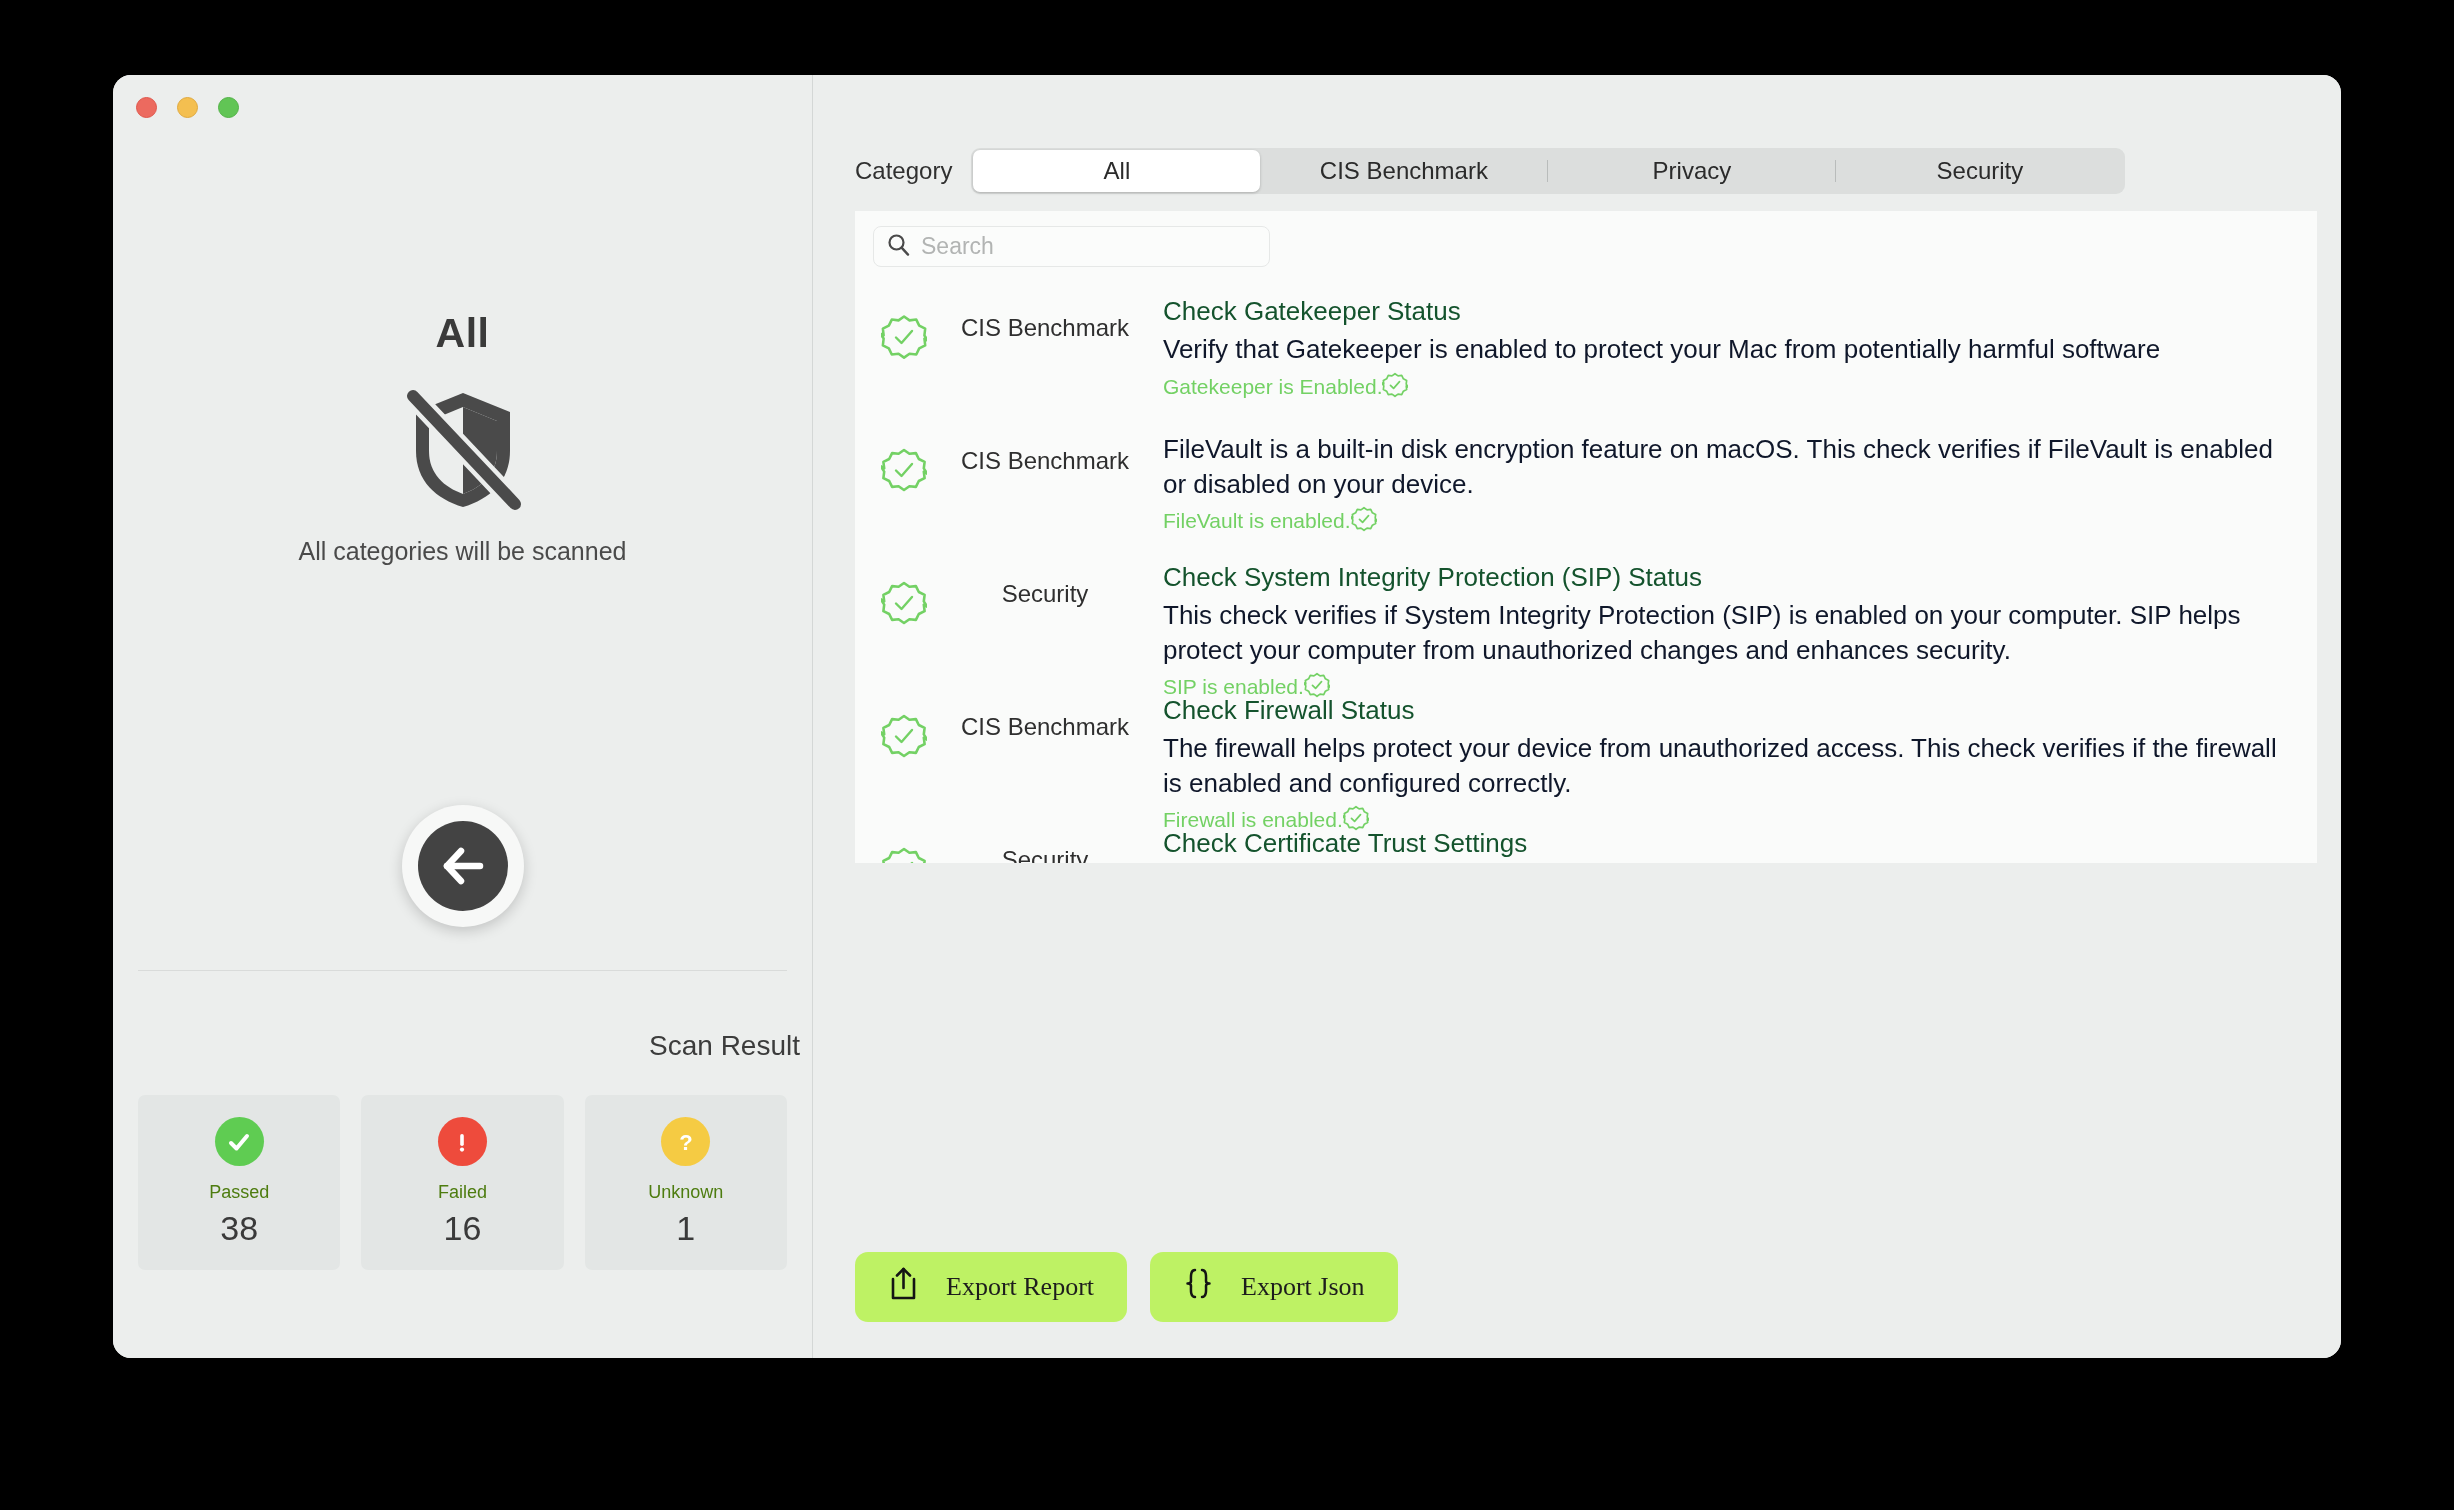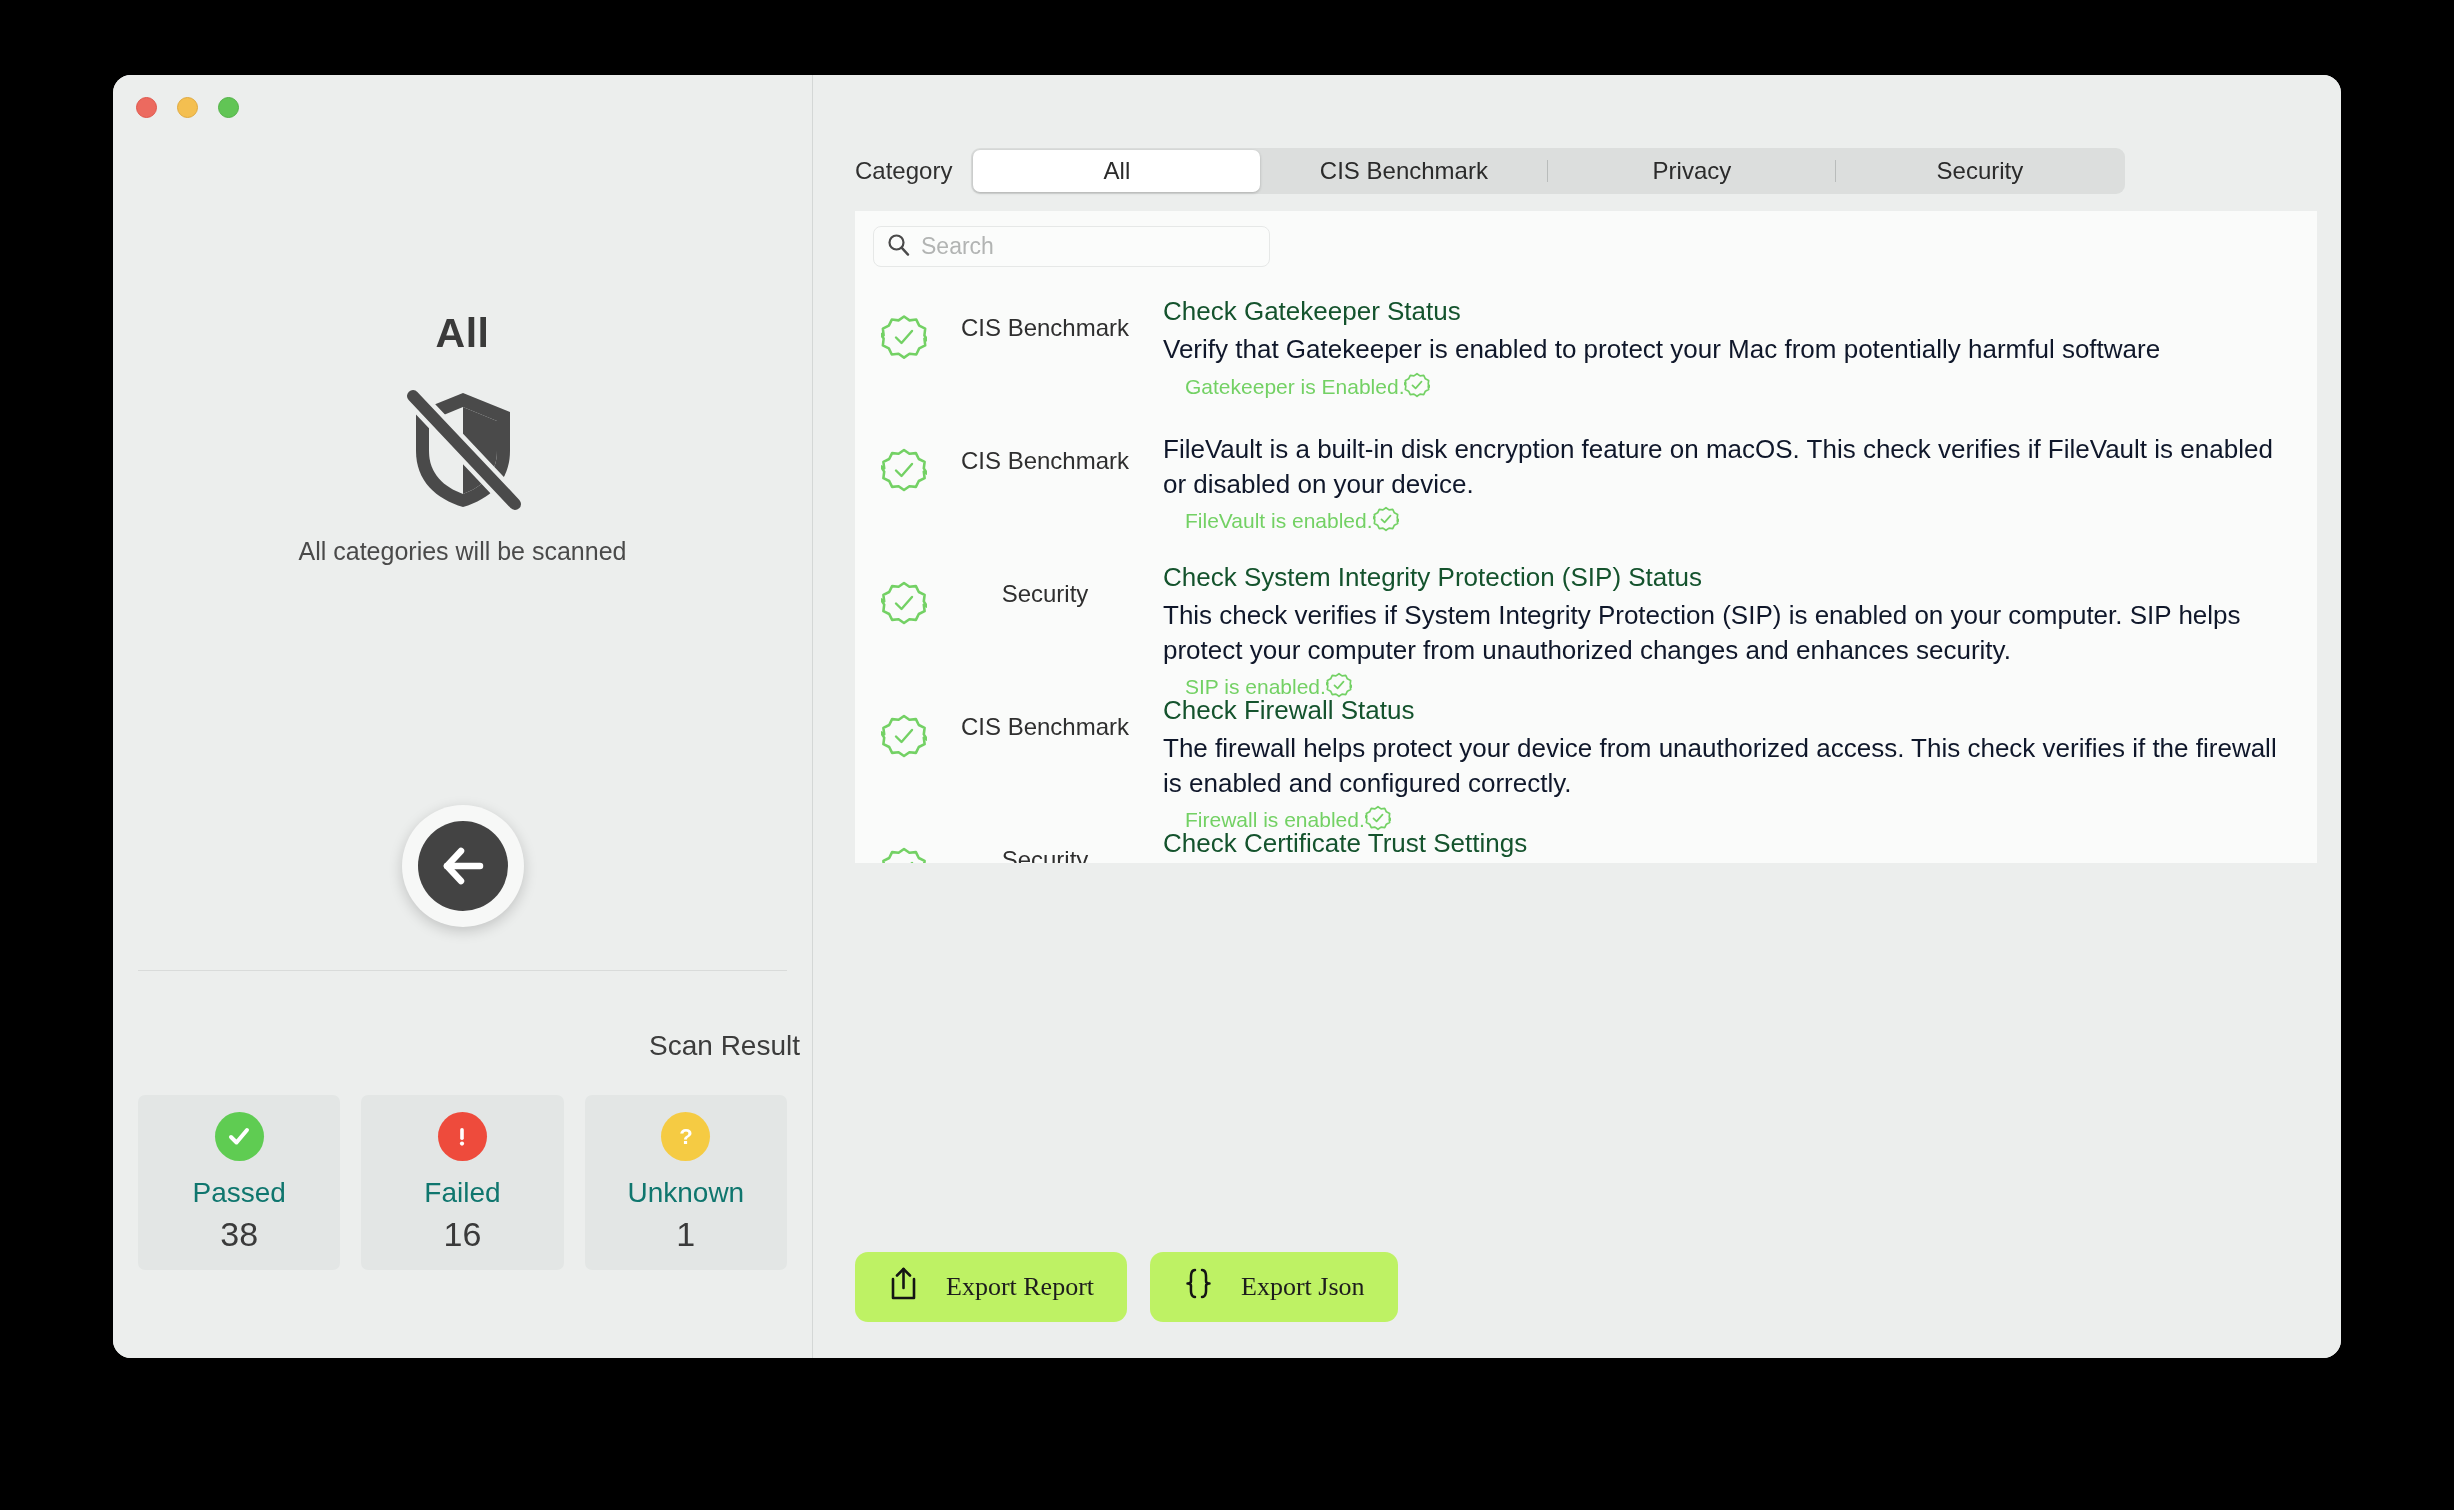--- a/index.html
+++ b/index.html
@@ -133,21 +133,21 @@
   }
   .result-badge {
     width: 49px; height: 49px;
     border-radius: 50%;
     display: flex; align-items: center; justify-content: center;
     margin-bottom: 10px;
   }
   .result-badge.pass    { background: #5fcc52; }
   .result-badge.fail    { background: #ee4b3c; }
   .result-badge.unknown { background: #f5cb43; }
-  .result-label { font-size: 28px; color: #0f766e; }
+  .result-label { font-size: 18px; color: #4d7c0f; }
   .result-count { font-size: 34px; color: #3a3a3a; }
 
   
   #content {
     position: relative;
     flex: 1 1 auto;
     height: 100%;
     background: #eceeed;
   }
 
@@ -275,21 +275,20 @@
   .row-desc {
     font-size: 26px;
     color: #0f172a;
     line-height: 1.33;
     margin-top: 4px;
   }
   .row-status {
     display: flex;
     align-items: center;
     margin-top: 5px;
-    margin-left: 22px;
   }
   .row-status-text {
     font-size: 21px;
     color: #73d164;
   }
 
   
   #toolbar {
     position: absolute;
     left: 42px;

